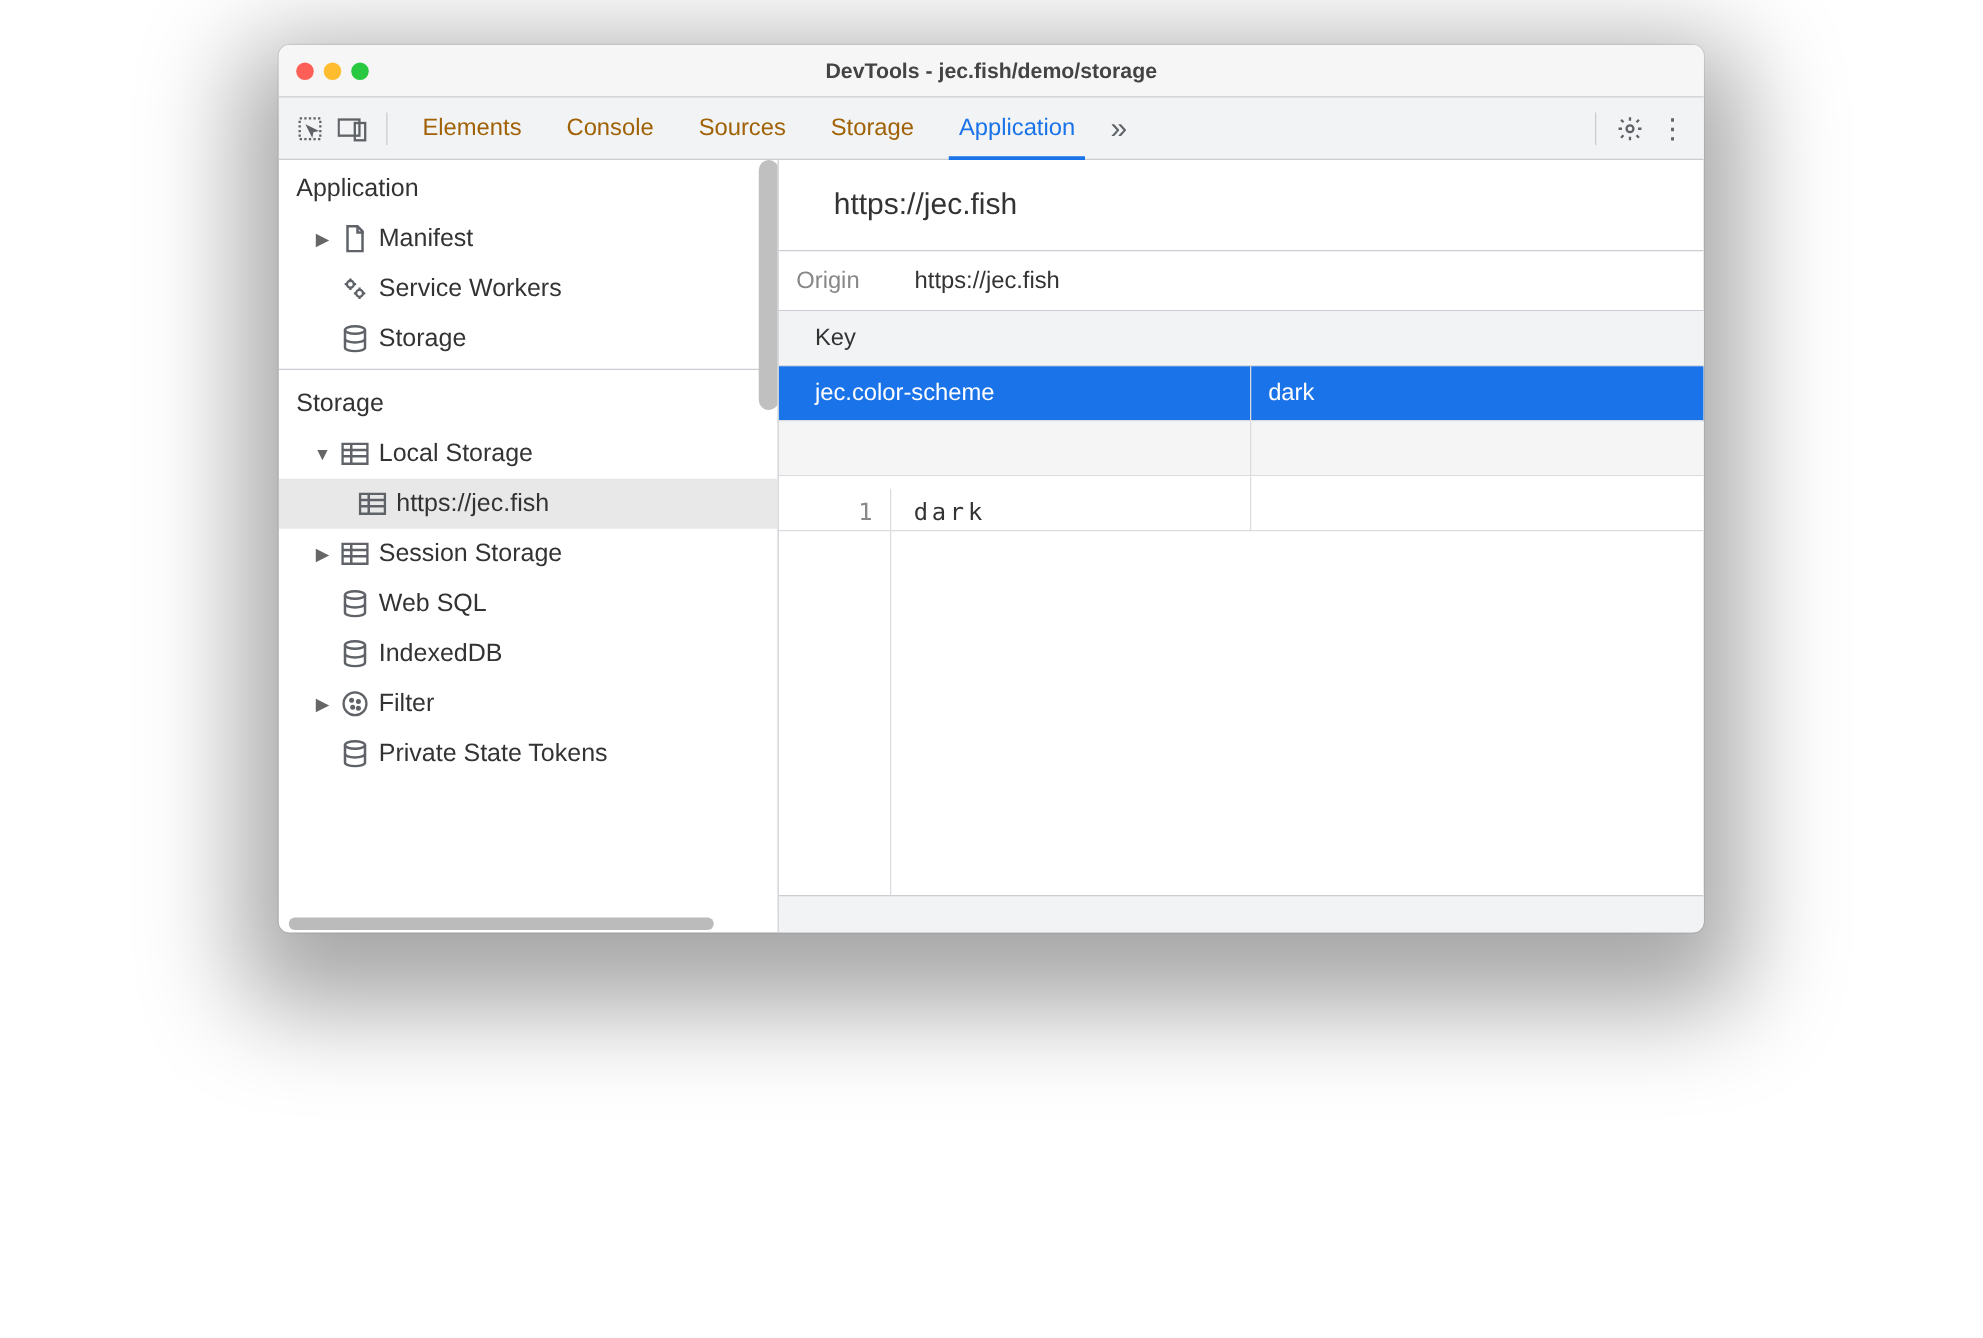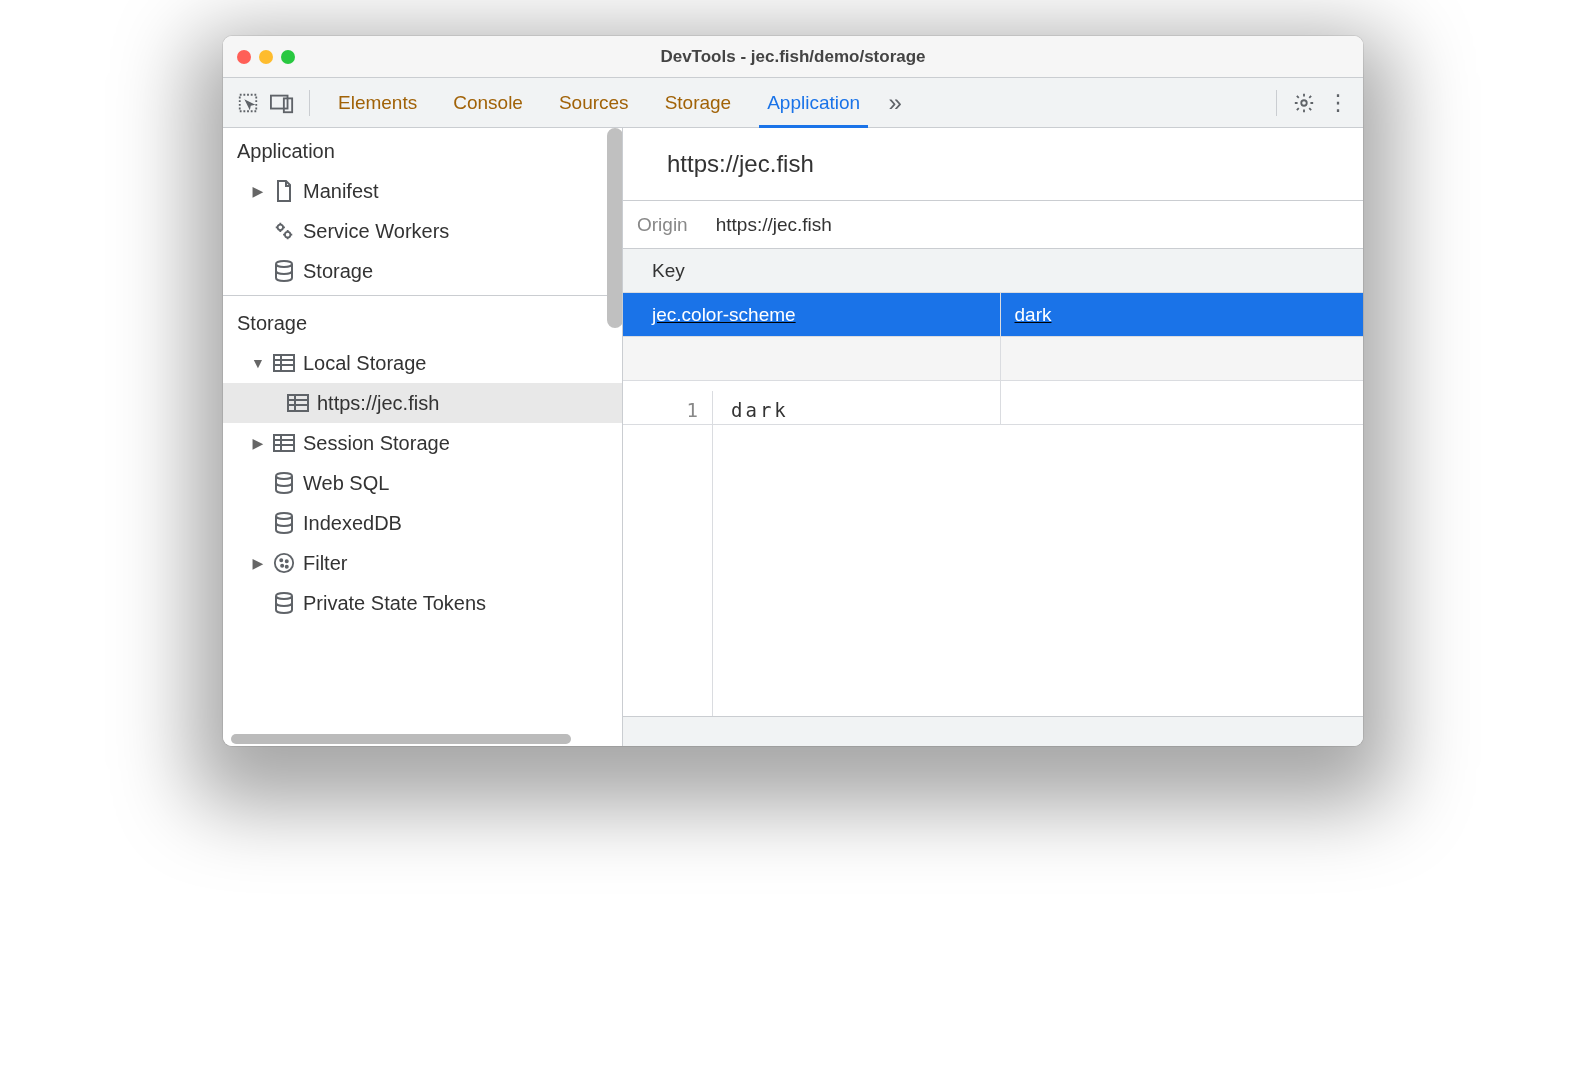--- a/index.html
+++ b/index.html
@@ -82,36 +82,36 @@
   .filter-input{
     flex:0 0 340px;height:34px;border:1px solid #cfcfcf;background:#fff;
     padding:0 10px;font-size:18px;color:#555;
   }
   .toolbar .sep{width:1px;height:26px;background:var(--ui-border);margin:0 8px;}
   .clear-highlight{border:4px solid var(--highlight-ring);border-radius:12px;padding:2px;}
 
   .origin-title{padding:22px 0 22px 44px;font-size:24px;color:#333;border-bottom:1px solid var(--ui-border);}
   .origin-row{
     height:48px;border-bottom:1px solid var(--ui-border);display:flex;align-items:center;
-    padding:0 14px;gap:28px;font-size:19px;
+    padding:0 14px;gap:44px;font-size:19px;
   }
   .origin-row .lbl{color:#888;}
   .origin-row .val{color:#333;}
 
   
   .kv{flex:0 0 auto;}
   .kv-head,.kv-row{display:flex;height:44px;font-size:19px;padding-left:15px;}
   .kv-head{background:var(--panel-bg);color:#333;border-bottom:1px solid var(--ui-border-light);}
   .kv-cell{flex:1 1 50%;padding:0 14px;display:flex;align-items:center;border-right:1px solid var(--ui-border-light);overflow:hidden;white-space:nowrap;}
   .kv-cell:last-child{border-right:none;}
   .kv-row{border-bottom:1px solid var(--ui-border-light);}
   .kv-row.selected{background:var(--row-select);color:#fff;}
   .kv-row.alt{background:#f5f5f5;}
   .kv-row.empty{background:#fff;}
-  .kv-block{height:98px;border-bottom:1px solid var(--ui-border);text-decoration:underline;}
+  .kv-block{height:98px;border-bottom:1px solid var(--ui-border);}
 
   
   .viewer{flex:1;display:flex;font-family:Menlo,Consolas,monospace;font-size:19px;}
   .gutter{width:90px;text-align:right;color:#888;padding:8px 14px 0 0;border-right:1px solid var(--ui-border-light);}
   .viewer-body{padding:8px 0 0 18px;color:#333;letter-spacing:3px;}
 
   .footer-space{height:30px;background:var(--panel-bg);border-top:1px solid var(--ui-border);}
 
   svg{display:block;}
 </style>

